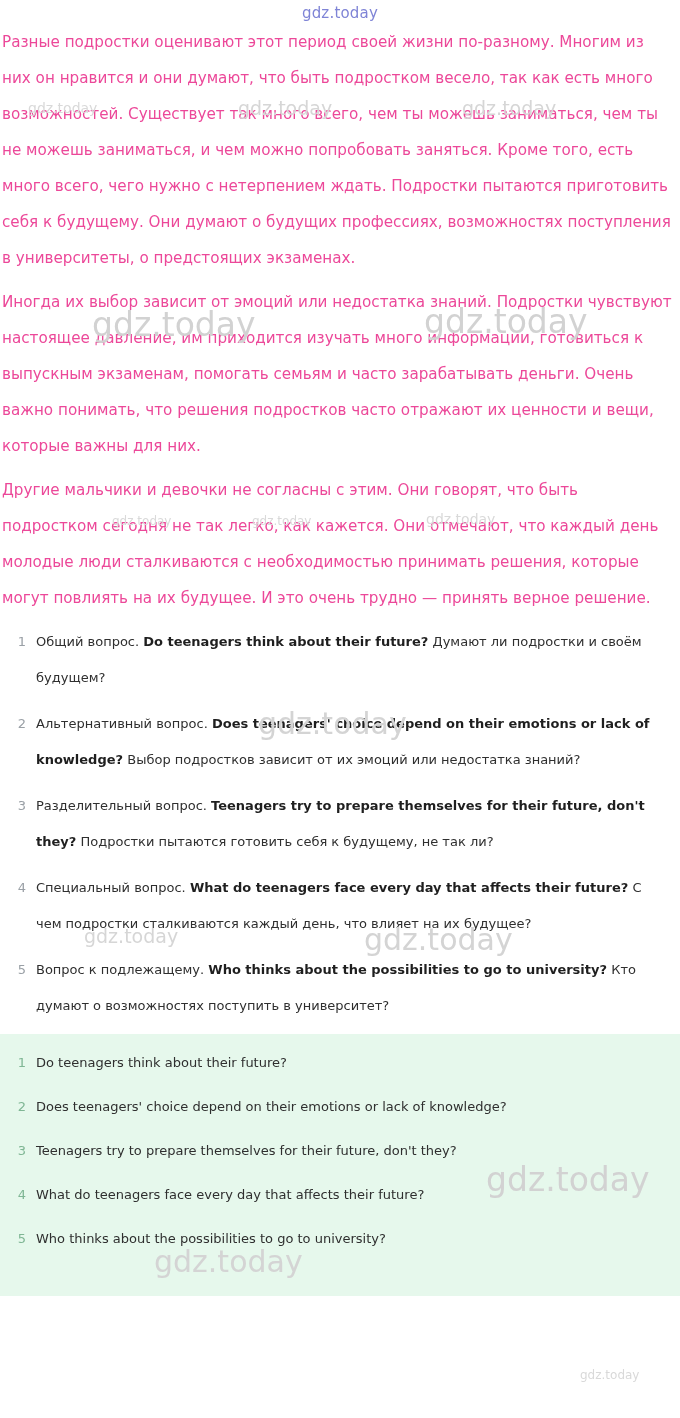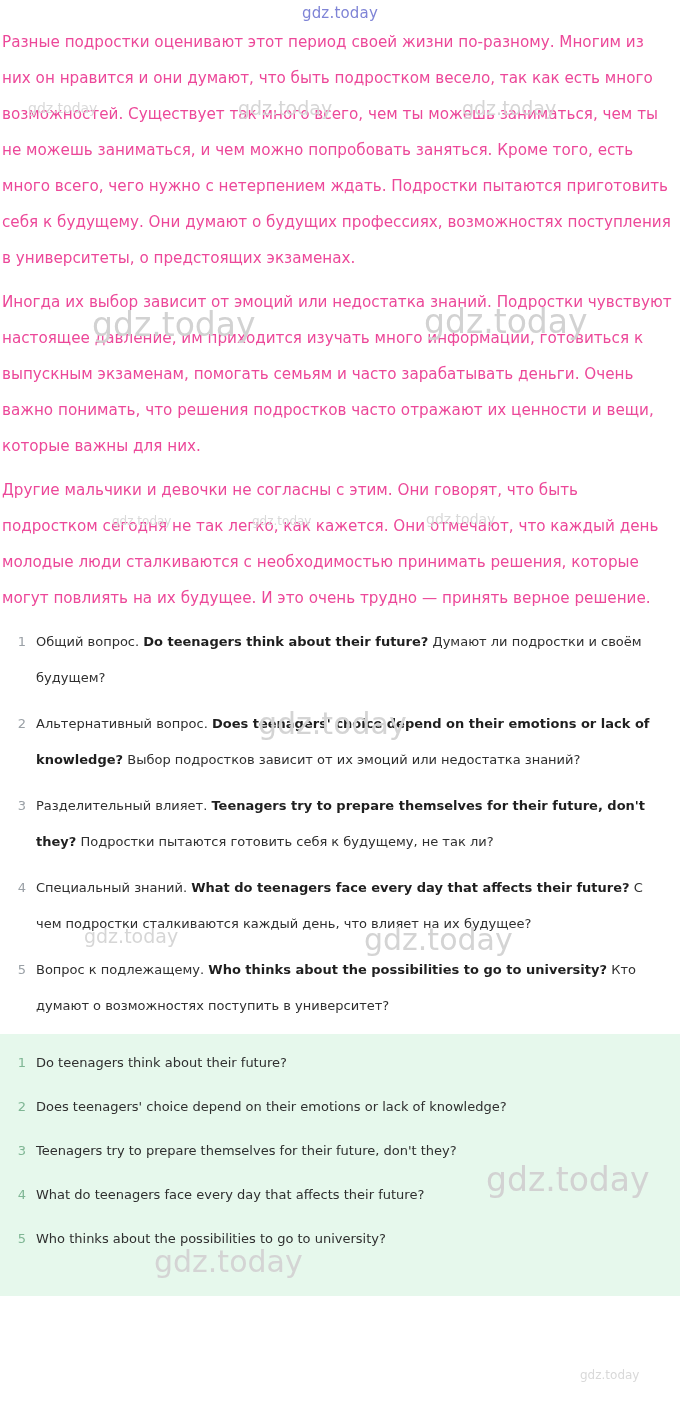--- a/index.html
+++ b/index.html
@@ -118,26 +118,26 @@
       <div class="qtext"><span>Общий вопрос.</span> <b>Do teenagers think about their future?</b> <span>Думают ли подростки и своём будущем?</span></div>
     </div>
 
     <div class="qitem">
       <div class="qnum">2</div>
       <div class="qtext"><span>Альтернативный вопрос.</span> <b>Does teenagers' choice depend on their emotions or lack of knowledge?</b> <span>Выбор подростков зависит от их эмоций или недостатка знаний?</span></div>
     </div>
 
     <div class="qitem">
       <div class="qnum">3</div>
-      <div class="qtext"><span>Разделительный влияет.</span> <b>Teenagers try to prepare themselves for their future, don't they?</b> <span>Подростки пытаются готовить себя к будущему, не так ли?</span></div>
+      <div class="qtext"><span>Разделительный вопрос.</span> <b>Teenagers try to prepare themselves for their future, don't they?</b> <span>Подростки пытаются готовить себя к будущему, не так ли?</span></div>
     </div>
 
     <div class="qitem">
       <div class="qnum">4</div>
-      <div class="qtext"><span>Специальный знаний.</span> <b>What do teenagers face every day that affects their future?</b> <span>С чем подростки сталкиваются каждый день, что влияет на их будущее?</span></div>
+      <div class="qtext"><span>Специальный вопрос.</span> <b>What do teenagers face every day that affects their future?</b> <span>С чем подростки сталкиваются каждый день, что влияет на их будущее?</span></div>
     </div>
 
     <div class="qitem">
       <div class="qnum">5</div>
       <div class="qtext"><span>Вопрос к подлежащему.</span> <b>Who thinks about the possibilities to go to university?</b> <span>Кто думают о возможностях поступить в университет?</span></div>
     </div>
 
   </div>
 
   <div class="green-block">

